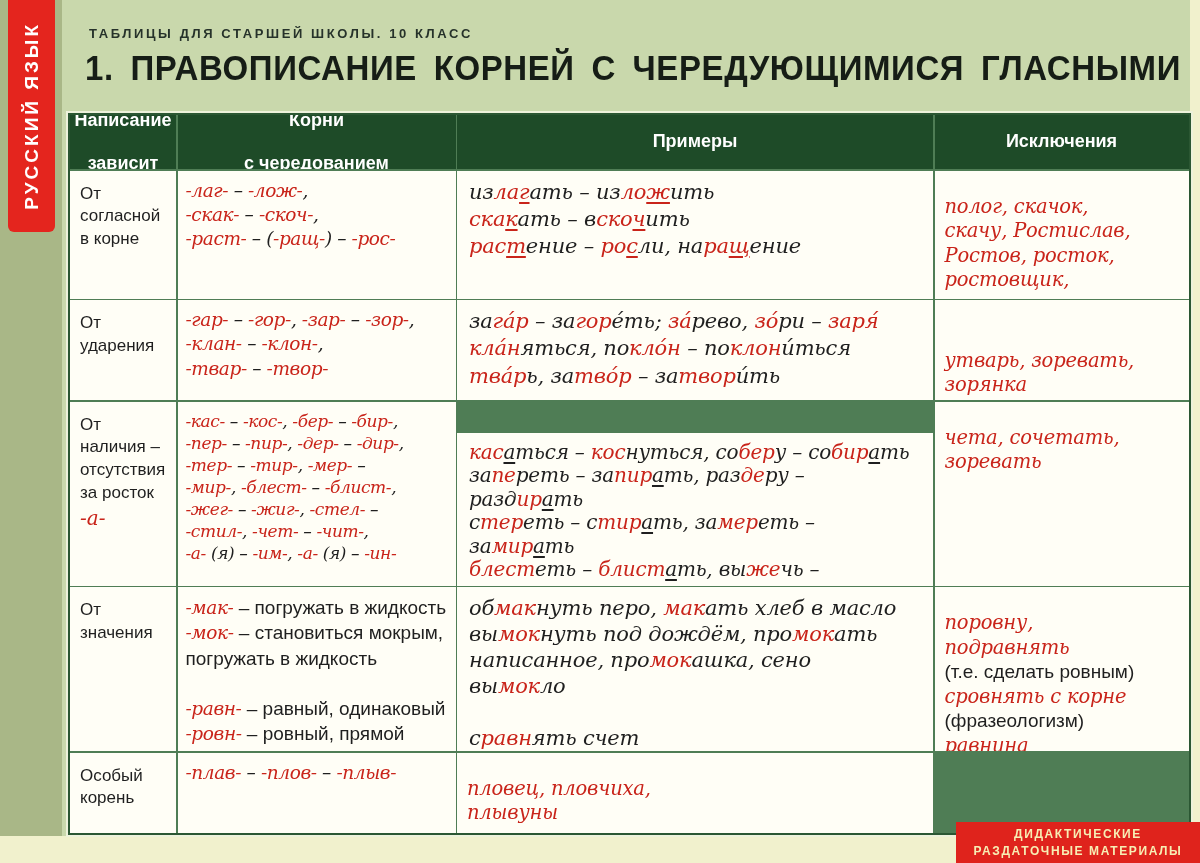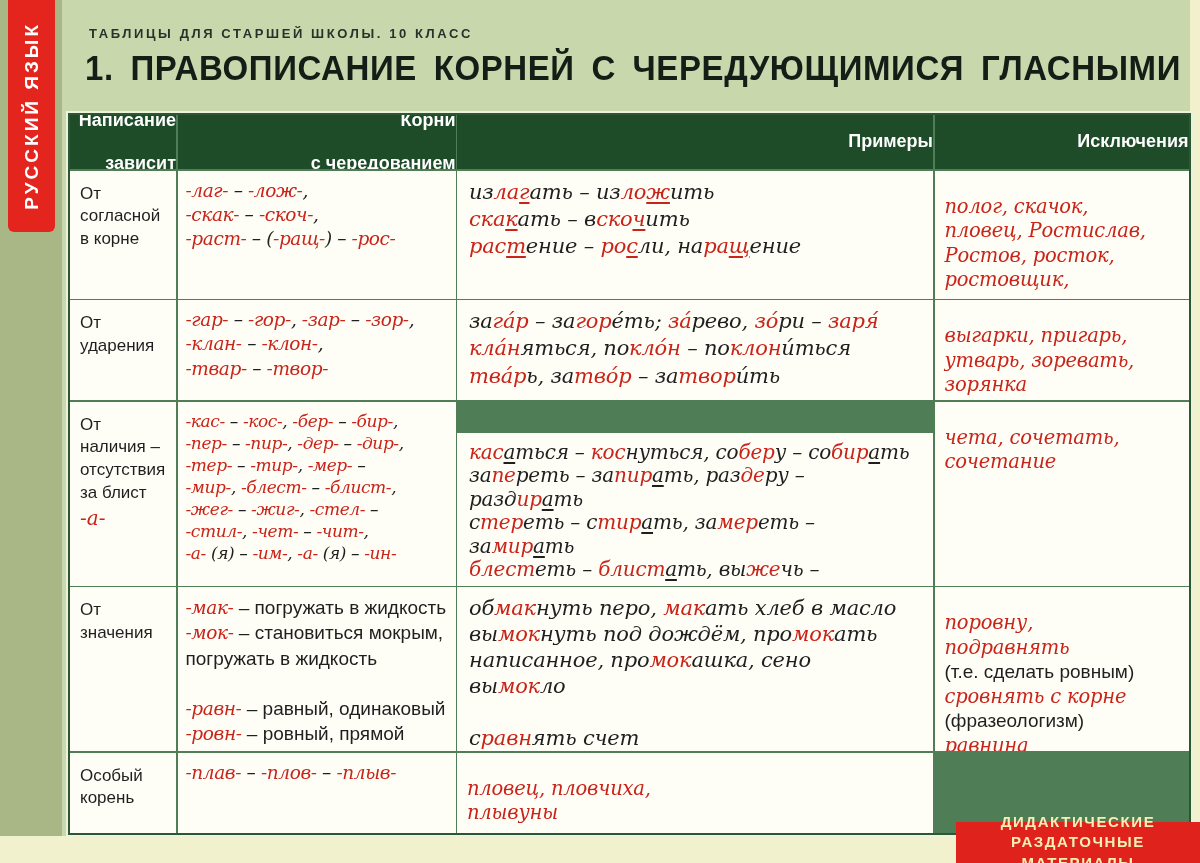--- a/index.html
+++ b/index.html
@@ -15,41 +15,41 @@
           letter-spacing:2.6px;color:#26322a;}
   .title{position:absolute;left:85px;top:48px;font-size:33px;font-weight:bold;
          letter-spacing:0.6px;word-spacing:7px;color:#161d16;white-space:nowrap;
          transform:scaleY(1.08);transform-origin:left top;}
   .table{position:absolute;left:68px;top:113px;display:grid;
          grid-template-columns:106px 278px 476px 254px;
          grid-template-rows:54px 128px 100px 184px 164px 80px;
          gap:1.5px;background:#4f7d55;border:2px solid #2b5733;outline:2px solid #edf2db;}
   .cell{background:#fffef6;overflow:hidden;}
   .hcell{background:#1e4b28;color:#ffffff;font-weight:bold;font-size:18px;line-height:1.2;
-         display:flex;flex-direction:column;align-items:flex-end;justify-content:center;
+         display:flex;flex-direction:column;align-items:center;justify-content:center;
          text-align:center;}
   .cond{font-size:17px;line-height:1.35;color:#1f1f1f;padding:12px 4px 0 10px;}
   .roots{font-family:"DejaVu Serif",serif;font-style:italic;font-size:18.5px;line-height:1.32;
          letter-spacing:-0.4px;color:#c9241a;padding:8px 4px 0 8px;}
   .roots.small{font-size:17px;line-height:1.3;}
   .examples{font-family:"DejaVu Serif",serif;font-style:italic;font-size:21px;line-height:1.3;
          color:#1f1f1f;padding:8px 21px 0 12px;letter-spacing:-0.2px;}
   .examples.small{font-size:20px;line-height:1.18;margin-top:31px;}
   .examples.mid{line-height:1.24;}
   .exceptions{font-family:"DejaVu Serif",serif;font-style:italic;font-size:19.5px;line-height:1.26;
          color:#c9241a;padding:24px 4px 0 10px;letter-spacing:-0.2px;}
   .c-r{color:#c9241a;}
   .c-k{color:#1f1f1f;}
   .f-s{font-family:"Liberation Sans",sans-serif;font-style:normal;font-size:19px;
        color:#1f1f1f;letter-spacing:0;}
   .f-i{font-family:"DejaVu Serif",serif;font-style:italic;font-size:20px;color:#c9241a;}
   .u{text-decoration:underline;text-decoration-thickness:2px;text-underline-offset:3px;}
   .badge{position:absolute;left:956px;top:822px;width:244px;height:41px;background:#df231c;
          display:flex;flex-direction:column;align-items:center;justify-content:center;
-         color:#f7eeb4;font-weight:bold;font-size:15px;letter-spacing:1.6px;line-height:1.35;
+         color:#f7eeb4;font-weight:bold;font-size:12px;letter-spacing:1.6px;line-height:1.35;
          text-align:center;}
 </style>
 </head>
 <body>
 
 <div class="panel"></div>
 <div class="sage-strip"></div>
 
 <div class="red-tab">
   <span class="vtext">РУССКИЙ ЯЗЫК</span>
@@ -72,31 +72,31 @@
   <div class="cell hcell">
       <span class="seg">Примеры</span>
     </div>
   <div class="cell hcell">
       <span class="seg">Исключения</span>
     </div>
 
   <div class="cell cond"><span class="seg">От</span><br><span class="seg">согласной</span><br><span class="seg">в корне</span></div>
   <div class="cell roots"><span class="seg c-r">-лаг-</span><span class="seg c-k"> – </span><span class="seg c-r">-лож-</span><span class="seg c-k">,</span><br><span class="seg c-r">-скак-</span><span class="seg c-k"> – </span><span class="seg c-r">-скоч-</span><span class="seg c-k">,</span><br><span class="seg c-r">-раст-</span><span class="seg c-k"> – (</span><span class="seg c-r">-ращ-</span><span class="seg c-k">) – </span><span class="seg c-r">-рос-</span></div>
   <div class="cell examples"><span class="seg">из</span><span class="seg c-r">ла</span><span class="seg c-r u">г</span><span class="seg">ать – из</span><span class="seg c-r">ло</span><span class="seg c-r u">ж</span><span class="seg">ить</span><br><span class="seg c-r">ска</span><span class="seg c-r u">к</span><span class="seg">ать – в</span><span class="seg c-r">ско</span><span class="seg c-r u">ч</span><span class="seg">ить</span><br><span class="seg c-r">рас</span><span class="seg c-r u">т</span><span class="seg">ение – </span><span class="seg c-r">ро</span><span class="seg c-r u">с</span><span class="seg">ли, на</span><span class="seg c-r">ра</span><span class="seg c-r u">щ</span><span class="seg">ение</span></div>
-  <div class="cell exceptions"><span class="seg">полог, скачок,</span><br><span class="seg">пловец, Ростислав,</span><br><span class="seg">Ростов, росток,</span><br><span class="seg">ростовщик,</span><br><span class="seg">отрасль</span></div>
+  <div class="cell exceptions"><span class="seg">полог, скачок,</span><br><span class="seg">скачу, Ростислав,</span><br><span class="seg">Ростов, росток,</span><br><span class="seg">ростовщик,</span><br><span class="seg">отрасль</span></div>
 
   <div class="cell cond"><span class="seg">От</span><br><span class="seg">ударения</span></div>
   <div class="cell roots"><span class="seg c-r">-гар-</span><span class="seg c-k"> – </span><span class="seg c-r">-гор-</span><span class="seg c-k">, </span><span class="seg c-r">-зар-</span><span class="seg c-k"> – </span><span class="seg c-r">-зор-</span><span class="seg c-k">,</span><br><span class="seg c-r">-клан-</span><span class="seg c-k"> – </span><span class="seg c-r">-клон-</span><span class="seg c-k">,</span><br><span class="seg c-r">-твар-</span><span class="seg c-k"> – </span><span class="seg c-r">-твор-</span></div>
   <div class="cell examples"><span class="seg">за</span><span class="seg c-r">га́р</span><span class="seg"> – за</span><span class="seg c-r">гор</span><span class="seg">е́ть; </span><span class="seg c-r">за́</span><span class="seg">рево, </span><span class="seg c-r">зо́</span><span class="seg">ри – </span><span class="seg c-r">заря́</span><br><span class="seg c-r">кла́н</span><span class="seg">яться, по</span><span class="seg c-r">кло́н</span><span class="seg"> – по</span><span class="seg c-r">клон</span><span class="seg">и́ться</span><br><span class="seg c-r">тва́р</span><span class="seg">ь, за</span><span class="seg c-r">тво́р</span><span class="seg"> – за</span><span class="seg c-r">твор</span><span class="seg">и́ть</span></div>
-  <div class="cell exceptions"><span class="seg">выгарки, пригарь,</span><br><span class="seg">утварь, зоревать,</span><br><span class="seg">зорянка</span></div>
+  <div class="cell exceptions"><br><span class="seg">утварь, зоревать,</span><br><span class="seg">зорянка</span></div>
 
-  <div class="cell cond"><span class="seg">От</span><br><span class="seg">наличия –</span><br><span class="seg">отсутствия</span><br><span class="seg">за блист</span><br><span class="seg f-i">-а-</span></div>
+  <div class="cell cond"><span class="seg">От</span><br><span class="seg">наличия –</span><br><span class="seg">отсутствия</span><br><span class="seg">за росток</span><br><span class="seg f-i">-а-</span></div>
   <div class="cell roots small"><span class="seg c-r">-кас-</span><span class="seg c-k"> – </span><span class="seg c-r">-кос-</span><span class="seg c-k">, </span><span class="seg c-r">-бер-</span><span class="seg c-k"> – </span><span class="seg c-r">-бир-</span><span class="seg c-k">,</span><br><span class="seg c-r">-пер-</span><span class="seg c-k"> – </span><span class="seg c-r">-пир-</span><span class="seg c-k">, </span><span class="seg c-r">-дер-</span><span class="seg c-k"> – </span><span class="seg c-r">-дир-</span><span class="seg c-k">,</span><br><span class="seg c-r">-тер-</span><span class="seg c-k"> – </span><span class="seg c-r">-тир-</span><span class="seg c-k">, </span><span class="seg c-r">-мер-</span><span class="seg c-k"> –</span><br><span class="seg c-r">-мир-</span><span class="seg c-k">, </span><span class="seg c-r">-блест-</span><span class="seg c-k"> – </span><span class="seg c-r">-блист-</span><span class="seg c-k">,</span><br><span class="seg c-r">-жег-</span><span class="seg c-k"> – </span><span class="seg c-r">-жиг-</span><span class="seg c-k">, </span><span class="seg c-r">-стел-</span><span class="seg c-k"> –</span><br><span class="seg c-r">-стил-</span><span class="seg c-k">, </span><span class="seg c-r">-чет-</span><span class="seg c-k"> – </span><span class="seg c-r">-чит-</span><span class="seg c-k">,</span><br><span class="seg c-r">-а-</span><span class="seg c-k"> (я) – </span><span class="seg c-r">-им-</span><span class="seg c-k">, </span><span class="seg c-r">-а-</span><span class="seg c-k"> (я) – </span><span class="seg c-r">-ин-</span></div>
   <div class="cell examples small"><span class="seg c-r">кас</span><span class="seg u">а</span><span class="seg">ться – </span><span class="seg c-r">кос</span><span class="seg">нуться, со</span><span class="seg c-r">бер</span><span class="seg">у – со</span><span class="seg c-r">бир</span><span class="seg u">а</span><span class="seg">ть</span><br><span class="seg">за</span><span class="seg c-r">пе</span><span class="seg">реть – за</span><span class="seg c-r">пир</span><span class="seg u">а</span><span class="seg">ть, раз</span><span class="seg c-r">де</span><span class="seg">ру – разд</span><span class="seg c-r">ир</span><span class="seg u">а</span><span class="seg">ть</span><br><span class="seg">с</span><span class="seg c-r">тер</span><span class="seg">еть – с</span><span class="seg c-r">тир</span><span class="seg u">а</span><span class="seg">ть, за</span><span class="seg c-r">мер</span><span class="seg">еть – за</span><span class="seg c-r">мир</span><span class="seg u">а</span><span class="seg">ть</span><br><span class="seg c-r">блест</span><span class="seg">еть – </span><span class="seg c-r">блист</span><span class="seg u">а</span><span class="seg">ть, вы</span><span class="seg c-r">же</span><span class="seg">чь – вы</span><span class="seg c-r">жиг</span><span class="seg u">а</span><span class="seg">ть</span><br><span class="seg">рас</span><span class="seg c-r">стел</span><span class="seg">ить – за</span><span class="seg c-r">стил</span><span class="seg">ать</span><br><br></div>
-  <div class="cell exceptions"><span class="seg">чета, сочетать,</span><br><span class="seg">сочетание</span></div>
+  <div class="cell exceptions"><span class="seg">чета, сочетать,</span><br><span class="seg">зоревать</span></div>
 
   <div class="cell cond"><span class="seg">От</span><br><span class="seg">значения</span></div>
   <div class="cell roots"><span class="seg c-r">-мак-</span><span class="seg f-s"> – погружать в жидкость</span><br><span class="seg c-r">-мок-</span><span class="seg f-s"> – становиться мокрым,</span><br><span class="seg f-s">погружать в жидкость</span><br><br><span class="seg c-r">-равн-</span><span class="seg f-s"> – равный, одинаковый</span><br><span class="seg c-r">-ровн-</span><span class="seg f-s"> – ровный, прямой</span></div>
   <div class="cell examples mid"><span class="seg">об</span><span class="seg c-r">мак</span><span class="seg">нуть перо, </span><span class="seg c-r">мак</span><span class="seg">ать хлеб в масло</span><br><span class="seg">вы</span><span class="seg c-r">мок</span><span class="seg">нуть под дождём, про</span><span class="seg c-r">мок</span><span class="seg">ать</span><br><span class="seg">написанное, про</span><span class="seg c-r">мок</span><span class="seg">ашка, сено вы</span><span class="seg c-r">мок</span><span class="seg">ло</span><br><br><span class="seg">с</span><span class="seg c-r">равн</span><span class="seg">ять счет</span><br><span class="seg">вы</span><span class="seg c-r">ровн</span><span class="seg">ять поверхность</span></div>
   <div class="cell exceptions"><span class="seg">поровну,</span><br><span class="seg">подравнять</span><br><span class="seg f-s">(т.е. сделать ровным)</span><br><span class="seg">сровнять с корне</span><br><span class="seg f-s">(фразеологизм)</span><br><span class="seg">равнина</span></div>
 
   <div class="cell cond"><span class="seg">Особый</span><br><span class="seg">корень</span></div>
   <div class="cell roots"><span class="seg c-r">-плав-</span><span class="seg c-k"> – </span><span class="seg c-r">-плов-</span><span class="seg c-k"> – </span><span class="seg c-r">-плыв-</span></div>
   <div class="cell exceptions"><span class="seg">пловец, пловчиха,</span><br><span class="seg">плывуны</span></div>
 </div>

